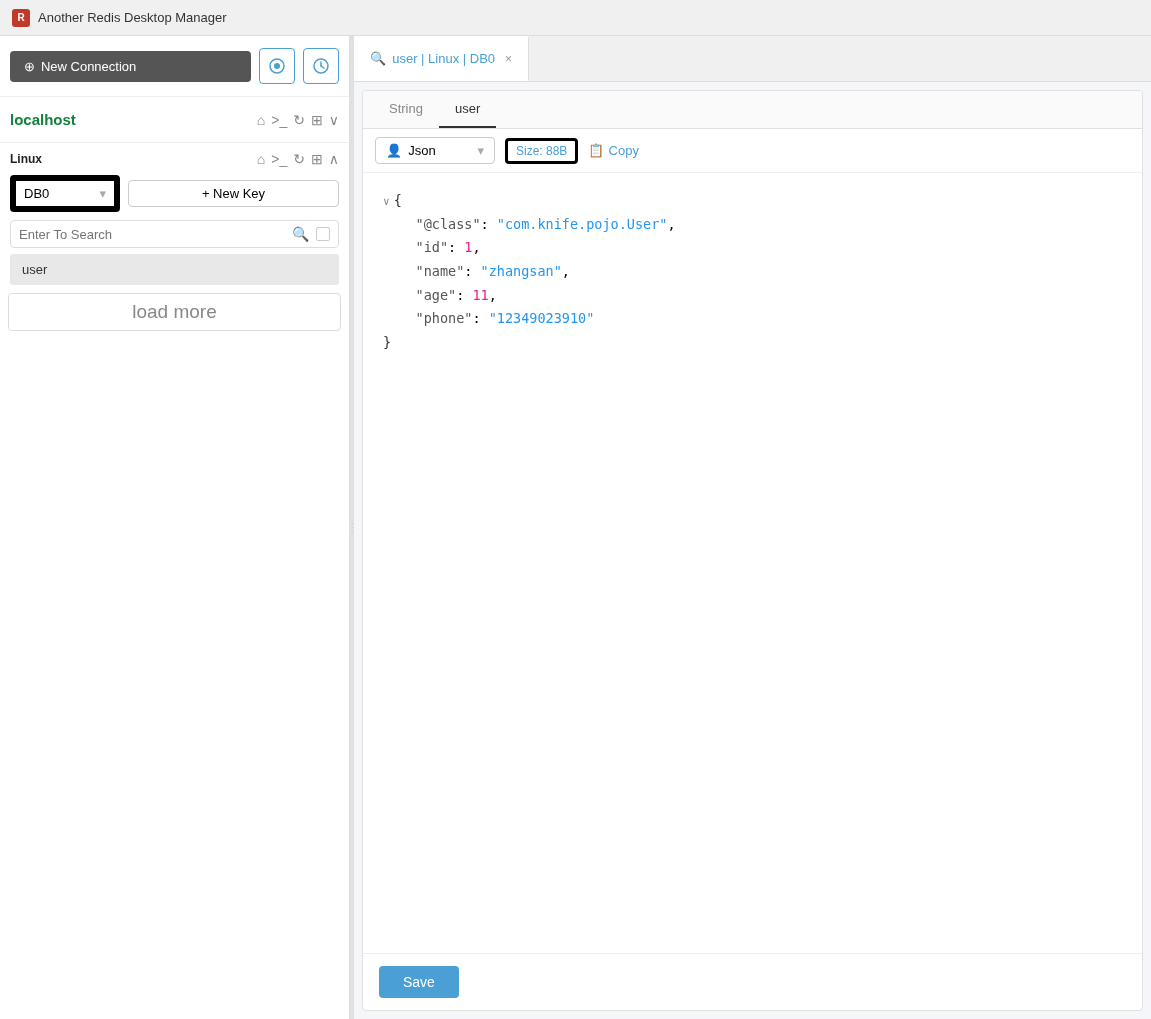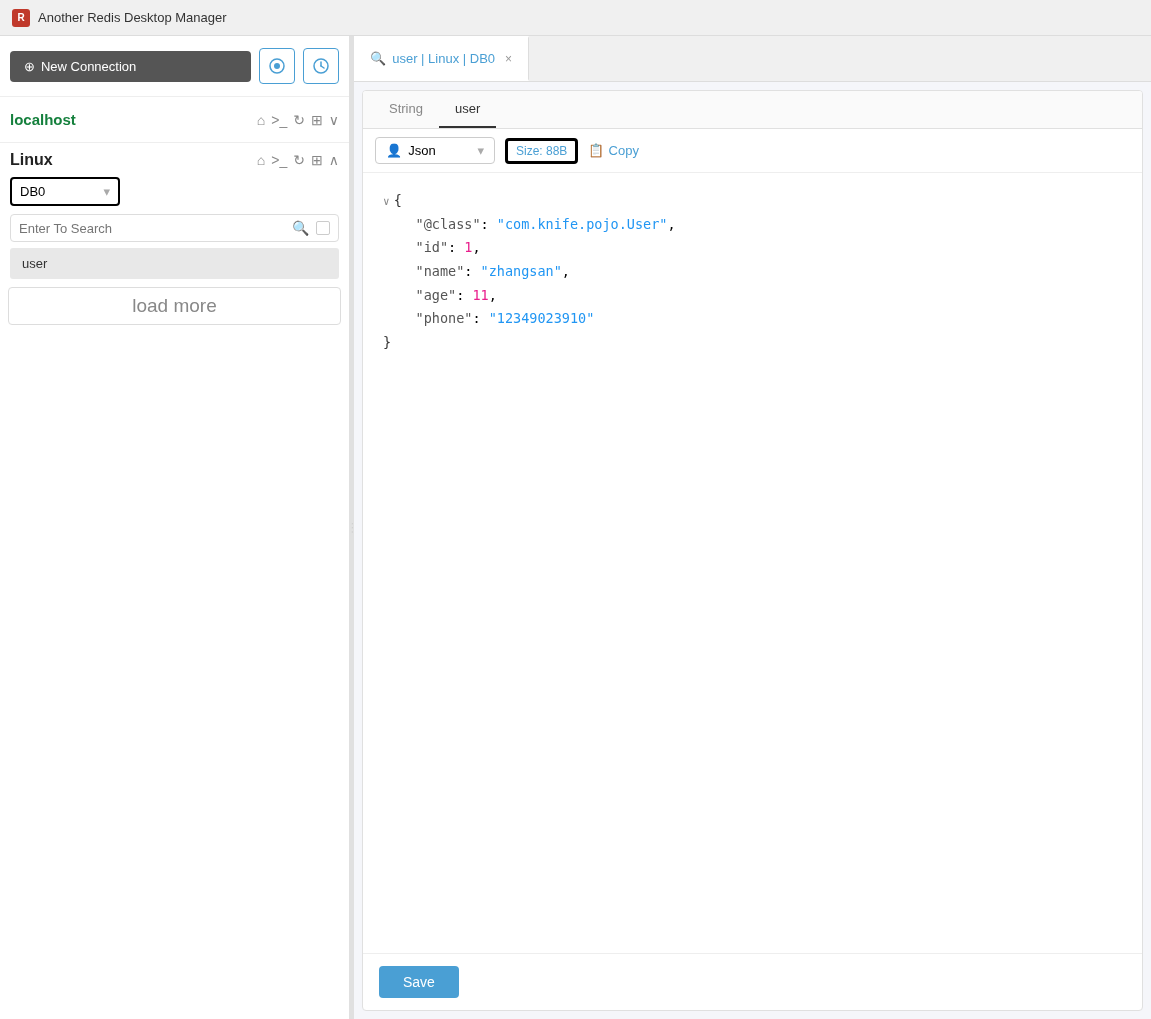--- a/index.html
+++ b/index.html
@@ -116,37 +116,37 @@
     .db-section {
       padding: 8px 10px 0 10px;
     }
     .db-header {
       display: flex;
       align-items: center;
       justify-content: space-between;
       margin-bottom: 8px;
     }
     .db-name {
-      font-size: 16px;
+      font-size: 12px;
       font-weight: 600;
       color: #222;
     }
     .db-header-icons {
       display: flex;
       gap: 6px;
       align-items: center;
     }
     .db-controls {
       display: flex;
       gap: 8px;
       align-items: center;
       margin-bottom: 8px;
     }
     .db-select {
-      border: 2px solid #000000;
+      border: 6px solid #000000;
       border-radius: 4px;
       padding: 5px 8px;
       font-size: 13px;
       background: white;
       cursor: pointer;
       display: flex;
       align-items: center;
       gap: 6px;
       width: 110px;
     }
@@ -425,20 +425,21 @@
           <span class="conn-icon">⊞</span>
           <span class="conn-icon">∧</span>
         </div>
       </div>
 
       <div class="db-controls">
         <div class="db-select">
           <span>DB0</span>
           <span style="color:#aaa; margin-left:auto;">▾</span>
         </div>
+        <button class="btn-new-key">+ New Key</button>
       </div>
 
       <div class="search-bar">
         <input class="search-input" type="text" placeholder="Enter To Search" style="">
         <span class="search-icon">🔍</span>
         <div class="search-checkbox"></div>
       </div>
 
       <div class="key-list">
         <div class="key-item active">

